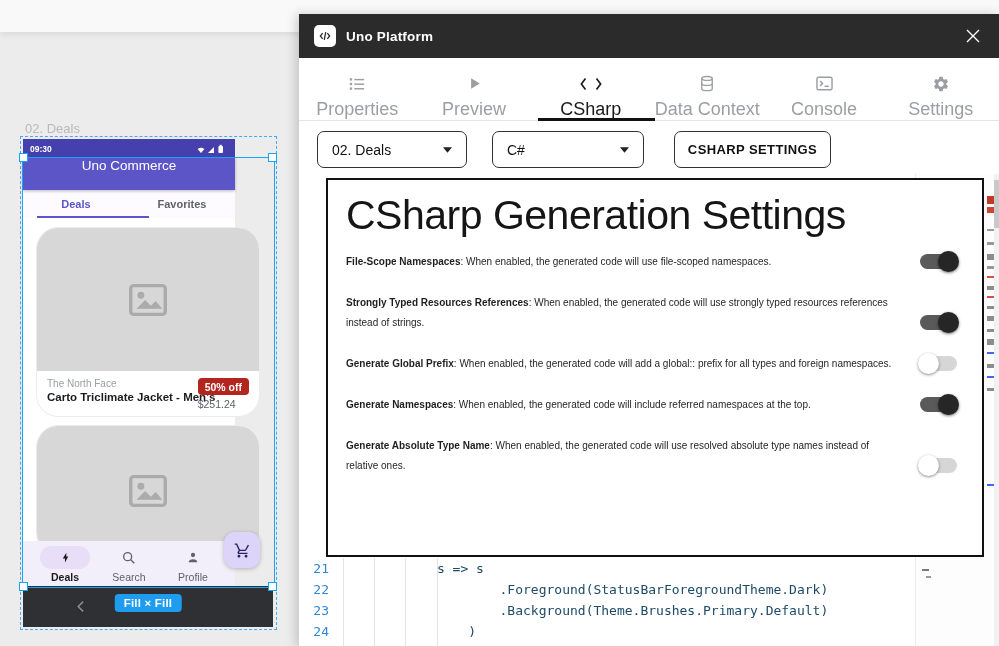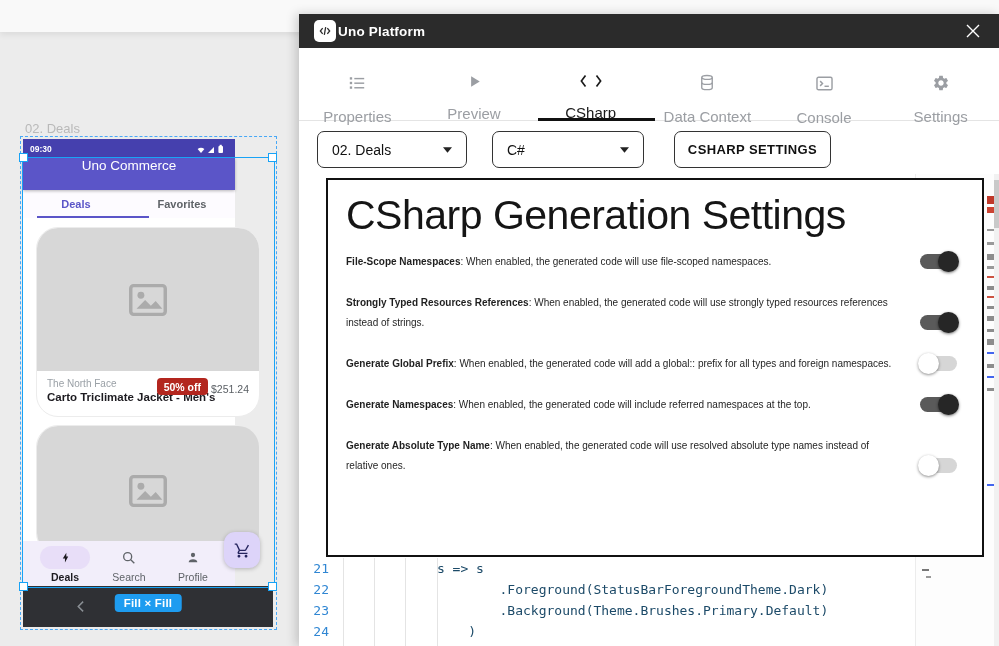--- a/index.html
+++ b/index.html
@@ -26,21 +26,21 @@
         overflow:hidden;box-sizing:border-box;background:#fff;}
   .card1{top:9px;height:190px;}
   .card2{top:207px;height:130px;}
   .ph{background:#d7d7d7;display:flex;align-items:center;justify-content:center;}
   .card1 .ph{height:143px;}
   .card2 .ph{height:130px;}
   .cardinfo{display:flex;padding:7px 10px;align-items:flex-start;}
   .ci-left{flex:1;min-width:0;}
   .brand{font-size:10px;color:#9aa0a6;margin-bottom:2px;}
   .pname{font-size:11.5px;font-weight:700;color:#1d1b20;white-space:nowrap;}
-  .ci-right{display:flex;align-items:flex-end;gap:3px;}
+  .ci-right{display:flex;flex-direction:column;align-items:flex-start;gap:3px;}
   .disc{background:#b3261e;color:#fff;font-size:10.5px;font-weight:700;padding:2.5px 7px;border-radius:4px;}
   .price{font-size:10.5px;color:#5a5f64;}
   .p-nav{position:absolute;left:0;bottom:0;width:100%;height:45px;background:#f2eefa;
          display:flex;padding:0 10px;box-sizing:border-box;z-index:3;}
   .navitem{width:66px;display:flex;flex-direction:column;align-items:center;padding-top:5px;cursor:pointer;}
   .nav-pill{width:50px;height:23px;border-radius:12px;background:#e8def8;display:flex;
             align-items:center;justify-content:center;}
   .nav-ic{height:23px;display:flex;align-items:center;justify-content:center;}
   .navlabel{font-size:10.5px;color:#5f6368;margin-top:2px;}
   .navitem.active .navlabel{color:#1d1b20;font-weight:700;}
@@ -50,28 +50,28 @@
   .backchev{position:absolute;left:52px;top:13px;}
   .fillbadge{position:absolute;left:50%;top:8px;transform:translateX(-50%);background:#1e9cf0;color:#fff;
              font-size:11.5px;font-weight:700;padding:3px 9px;border-radius:4px;letter-spacing:.2px;}
   
   .sel-dashed{position:absolute;left:20px;top:136px;width:255px;height:492px;border:1px dashed #48a8f6;z-index:3;pointer-events:none;}
   .sel-solid{position:absolute;left:22px;top:157px;width:251px;height:429px;border:1.5px solid #18a3f6;z-index:3;pointer-events:none;}
   .handle{position:absolute;width:9px;height:9px;background:#fff;border:1.5px solid #18a3f6;z-index:4;box-sizing:border-box;}
   
   .panel{position:absolute;left:299px;top:14px;width:700px;height:632px;background:#fff;z-index:10;
          box-shadow:-3px 0 10px rgba(0,0,0,.18);}
-  .titlebar{position:absolute;left:0;top:0;width:100%;height:34px;background:#2b2b2b;display:flex;
-            align-items:center;gap:2px;padding:0 15px;box-sizing:border-box;}
+  .titlebar{position:absolute;left:0;top:0;width:100%;height:44px;background:#2b2b2b;display:flex;
+            align-items:center;gap:10px;padding:0 15px;box-sizing:border-box;}
   .logo{width:22px;height:22px;background:#fff;border-radius:5px;display:flex;align-items:center;justify-content:center;}
   .ptitle{color:#fff;font-size:13.5px;font-weight:700;letter-spacing:.2px;}
   .close{margin-left:auto;cursor:pointer;display:flex;padding:4px;}
   .ptabs{position:absolute;left:0;top:46px;width:100%;height:61px;display:flex;border-bottom:1px solid #e4e4e4;box-sizing:border-box;}
-  .ptab{flex:1;display:flex;flex-direction:column;align-items:center;gap:16px;padding-top:14px;
-        color:#9b9ea3;font-size:15px;cursor:pointer;}
+  .ptab{flex:1;display:flex;flex-direction:column;align-items:center;gap:6px;padding-top:14px;
+        color:#9b9ea3;font-size:18px;cursor:pointer;}
   .ptab.active{color:#1a1a1a;}
   .ticon{height:20px;display:flex;align-items:center;}
   .ptab-underline{position:absolute;left:239px;top:104px;width:117px;height:3px;background:#111;}
   .select{position:absolute;top:117px;height:37px;border:1.5px solid #333;border-radius:7px;background:#fff;
           display:flex;align-items:center;justify-content:space-between;padding:0 14px;box-sizing:border-box;
           font-size:14px;color:#111;cursor:pointer;}
   .sel-screen{left:18px;width:150px;}
   .sel-lang{left:193px;width:152px;}
   .btn-csharp{position:absolute;left:355px;top:117px;width:157px;height:37px;border:1.5px solid #333;border-radius:7px;
           background:#fff;display:flex;align-items:center;justify-content:center;font-size:13px;font-weight:700;

